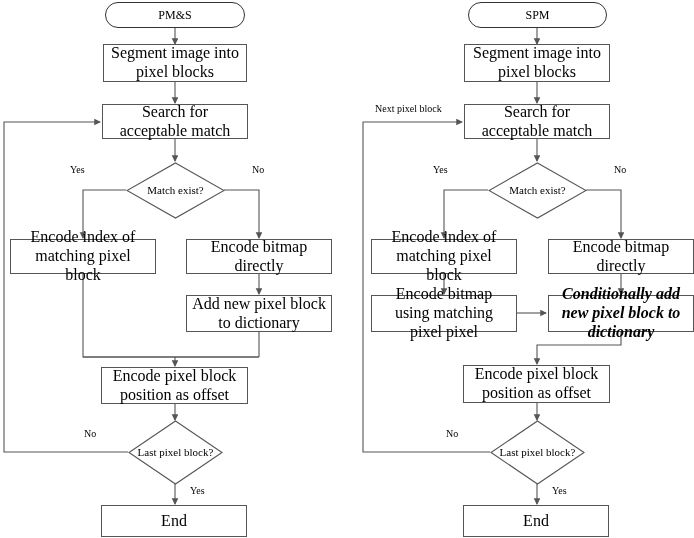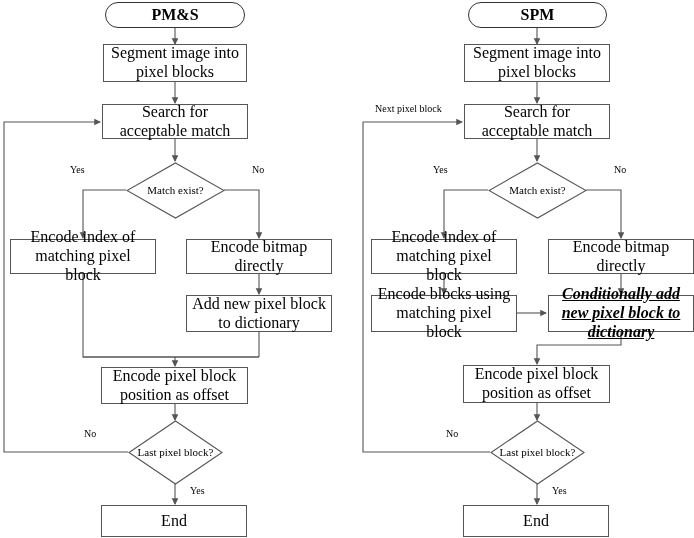--- a/index.html
+++ b/index.html
@@ -33,27 +33,26 @@
     justify-content: center;
     text-align: center;
     line-height: 1.18;
     font-size: 16px;
     color: #000000;
     padding: 2px 5px;
   }
   .node.terminal {
     border: 1px solid #333333;
     border-radius: 14px;
-    font-weight: bold;
-    font-size: 16px;
+    font-weight: normal;
+    font-size: 12px;
   }
   .node.italic {
     font-style: italic;
     font-weight: bold;
-    text-decoration: underline;
   }
   .diamond {
     position: absolute;
     box-sizing: border-box;
   }
   .diamond svg {
     position: absolute;
     left: 0;
     top: 0;
   }
@@ -181,21 +180,21 @@
     <svg width="99" height="57" viewBox="0 0 99 57">
       <polygon points="49.5,1 98,28.5 49.5,56 1,28.5" fill="#ffffff" stroke="#555555" stroke-width="1.1"></polygon>
     </svg>
     <div class="dlabel">Match exist?</div>
   </div>
 
   <div class="node" style="left:371px; top:239px; width:146px; height:35px;">Encode index of matching pixel block</div>
 
   <div class="node" style="left:548px; top:239px; width:146px; height:35px;">Encode bitmap directly</div>
 
-  <div class="node" style="left:371px; top:295px; width:146px; height:37px;">Encode blocks using matching pixel block</div>
+  <div class="node" style="left:371px; top:295px; width:146px; height:37px;">Encode bitmap using matching pixel pixel</div>
 
   <div class="node italic" style="left:548px; top:295px; width:146px; height:37px;">Conditionally add new pixel block to dictionary</div>
 
   <div class="node" style="left:463px; top:365px; width:147px; height:38px;">Encode pixel block position as offset</div>
 
   <div class="diamond" style="left:490px; top:420px; width:95px; height:65px;">
     <svg width="95" height="65" viewBox="0 0 95 65">
       <polygon points="47.5,1 94,32.5 47.5,64 1,32.5" fill="#ffffff" stroke="#555555" stroke-width="1.1"></polygon>
     </svg>
     <div class="dlabel">Last pixel block?</div>

